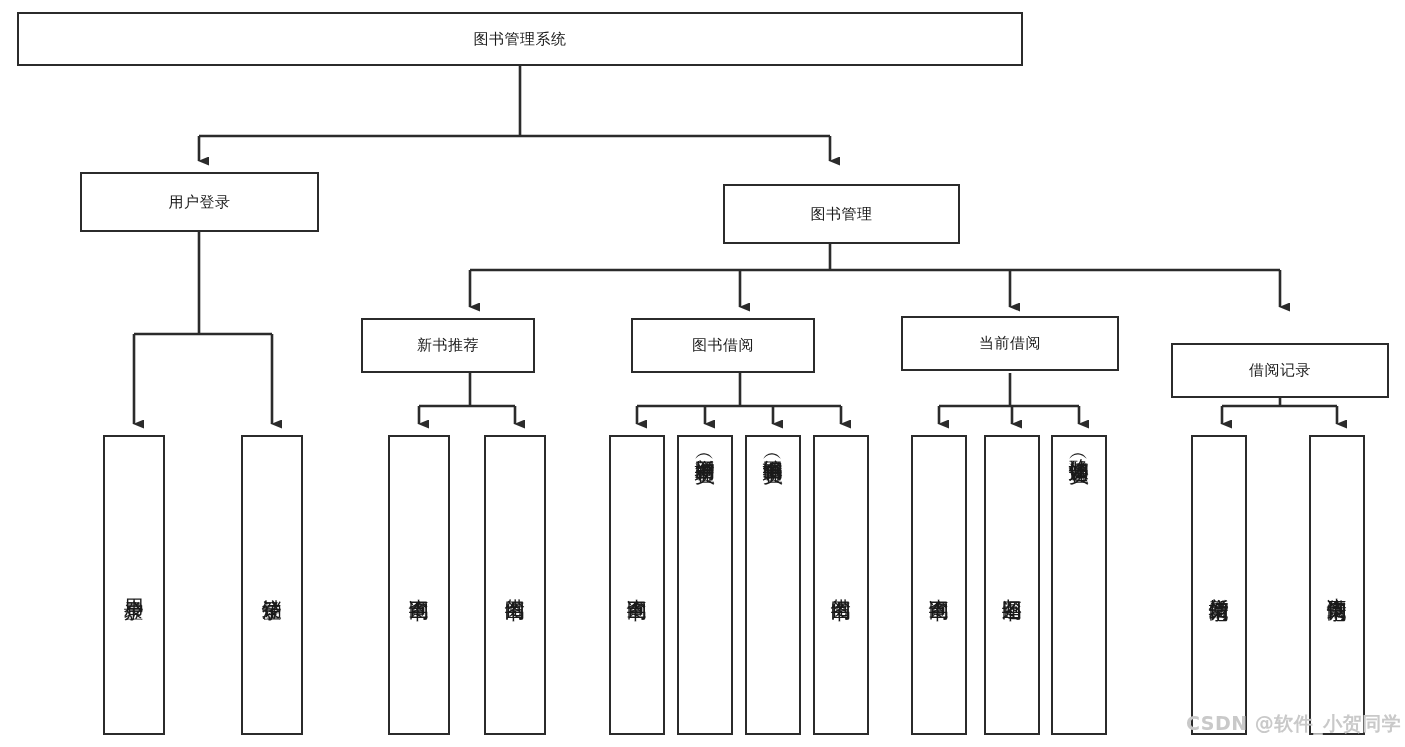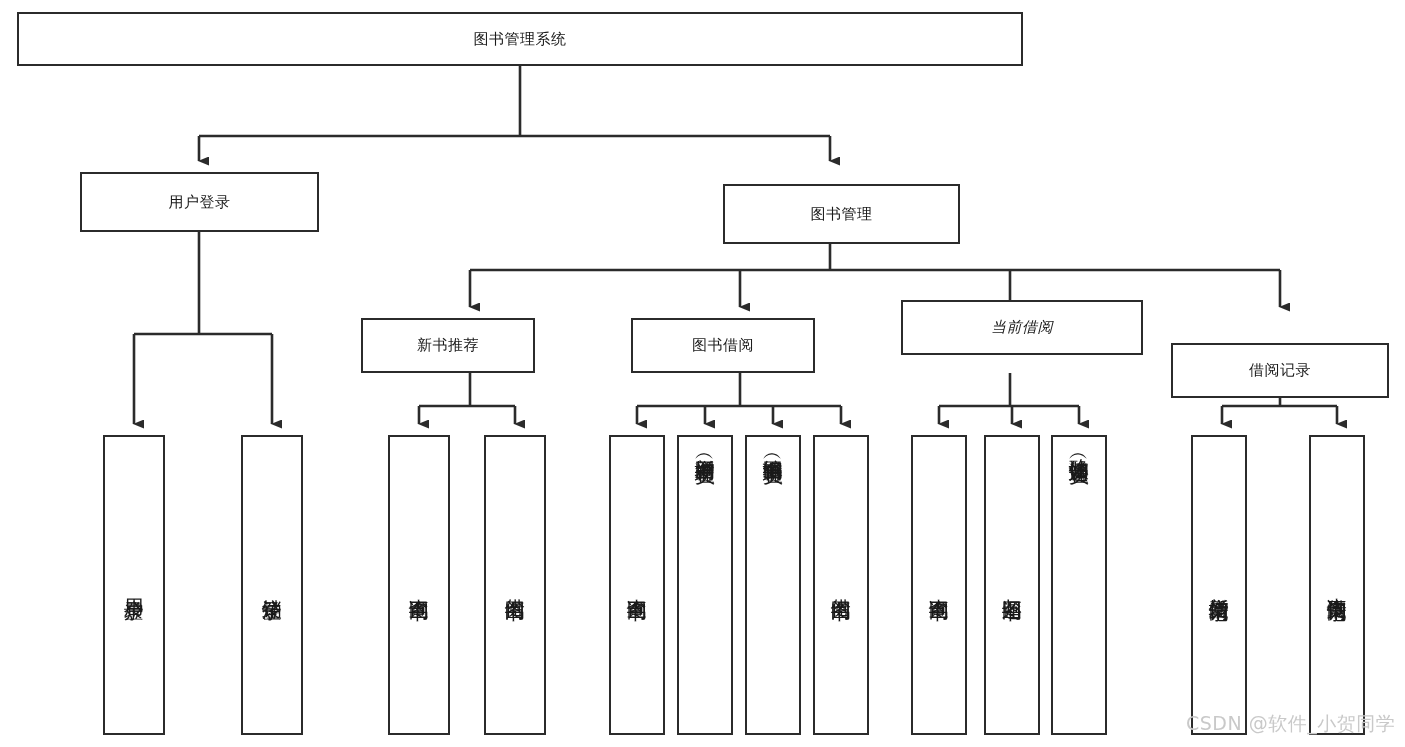--- a/index.html
+++ b/index.html
@@ -61,20 +61,21 @@
     padding-top: 0;
   }
   .watermark {
     position: absolute;
     left: 1186px;
     top: 711px;
     font-size: 19px;
     color: #c9c9c9;
     white-space: nowrap;
     letter-spacing: 0.5px;
+    font-weight: bold;
   }
 </style>
 </head>
 <body>
 
 <div id="diagram-root">
 
   <svg class="flow" viewBox="0 0 1405 747">
     <defs>
       <marker id="arrowhead" markerWidth="10" markerHeight="12" refX="4.5" refY="10" orient="auto" markerUnits="userSpaceOnUse">
@@ -135,21 +136,21 @@
   <div class="node-box" style="left:711px; top:184px; width:237px; height:60px;margin-left:12px;">
     <span class="node-label-h">图书管理</span>
   </div>
 
   <div class="node-box" style="left:361px; top:318px; width:174px; height:55px;">
     <span class="node-label-h">新书推荐</span>
   </div>
   <div class="node-box" style="left:631px; top:318px; width:184px; height:55px;">
     <span class="node-label-h">图书借阅</span>
   </div>
-  <div class="node-box" style="left:901px; top:300px; width:242px; height:55px;font-style:italic;">
+  <div class="node-box" style="left:901px; top:316px; width:218px; height:55px;">
     <span class="node-label-h">当前借阅</span>
   </div>
   <div class="node-box" style="left:1171px; top:318px; width:218px; height:55px;margin-top:25px;">
     <span class="node-label-h">借阅记录</span>
   </div>
 
   <div class="node-box leaf-box center-v" style="left:103px; top:435px; width:62px; height:300px;">
     <span class="node-label-v">用户登录</span>
   </div>
   <div class="node-box leaf-box center-v" style="left:241px; top:435px; width:62px; height:300px;">

